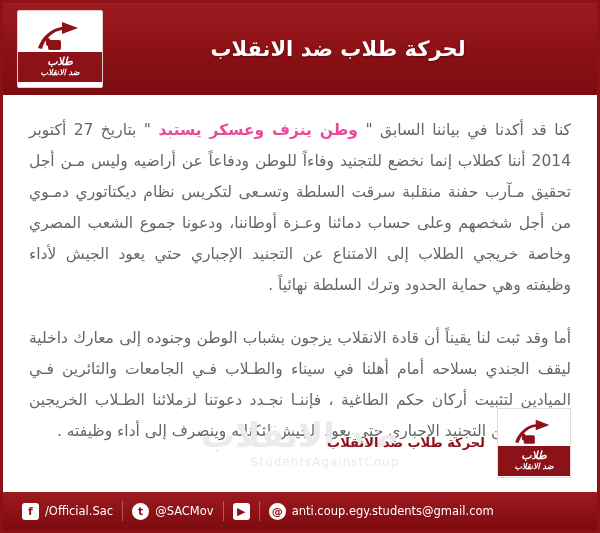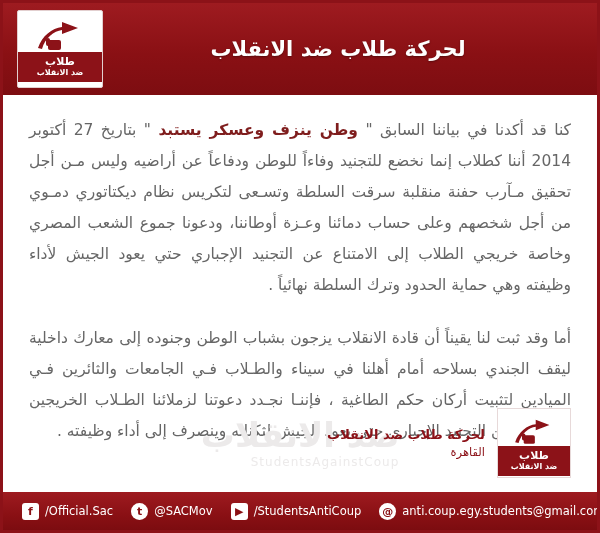--- a/index.html
+++ b/index.html
@@ -81,38 +81,39 @@
   .logo-mark svg { display: block; }
   .logo-band {
     width: 100%;
     background: #8c1218;
     color: #ffffff;
     text-align: center;
     font-size: 9px;
     font-weight: bold;
     line-height: 1.25;
     padding: 3px 0 4px;
+    font-style: italic;
   }
   .logo-band .l1 { font-size: 11px; letter-spacing: .5px; }
   .logo-band .l2 { font-size: 8px; }
 
   
   .content {
     padding: 20px 26px 0 26px;
     color: #5e5e5e;
   }
   .para {
     font-size: 15.5px;
     line-height: 2.0;
     text-align: justify;
     color: #666666;
     margin: 0 0 22px 0;
     font-family: "DejaVu Sans", sans-serif;
   }
-  .para .b { color: #7f1d1d; font-weight: bold; }
+  .para .b { color: #ec4899; font-weight: bold; }
 
   
   .sign {
     position: absolute;
     left: 0;
     right: 0;
     bottom: 44px;
     height: 86px;
     padding: 0 26px;
     box-sizing: border-box;
@@ -255,38 +256,36 @@
           <rect x="14" y="20" width="4" height="8" rx="2" fill="#8c1218"></rect>
         </svg>
       </div>
       <div class="logo-band">
         <div class="l1">طلاب</div>
         <div class="l2">ضد الانقلاب</div>
       </div>
     </div>
     <div class="sign-text">
       <div class="sign-l2">لحركة طلاب ضد الانقلاب</div>
-      <div class="sign-l3">القاهرة</div>
     </div>
   </div>
 
   <div class="bottombar">
     <div class="social">
       <span class="sicon">f</span>
       <span>/Official.Sac</span>
     </div>
     <div class="divider"></div>
     <div class="social">
       <span class="sicon circle">t</span>
       <span>@SACMov</span>
     </div>
     <div class="divider"></div>
     <div class="social">
       <span class="sicon">▶</span>
-      <span>/StudentsAntiCoup</span>
     </div>
     <div class="divider"></div>
     <div class="social">
       <span class="sicon circle">@</span>
       <span>anti.coup.egy.students@gmail.com</span>
     </div>
   </div>
 
 </div>
 

